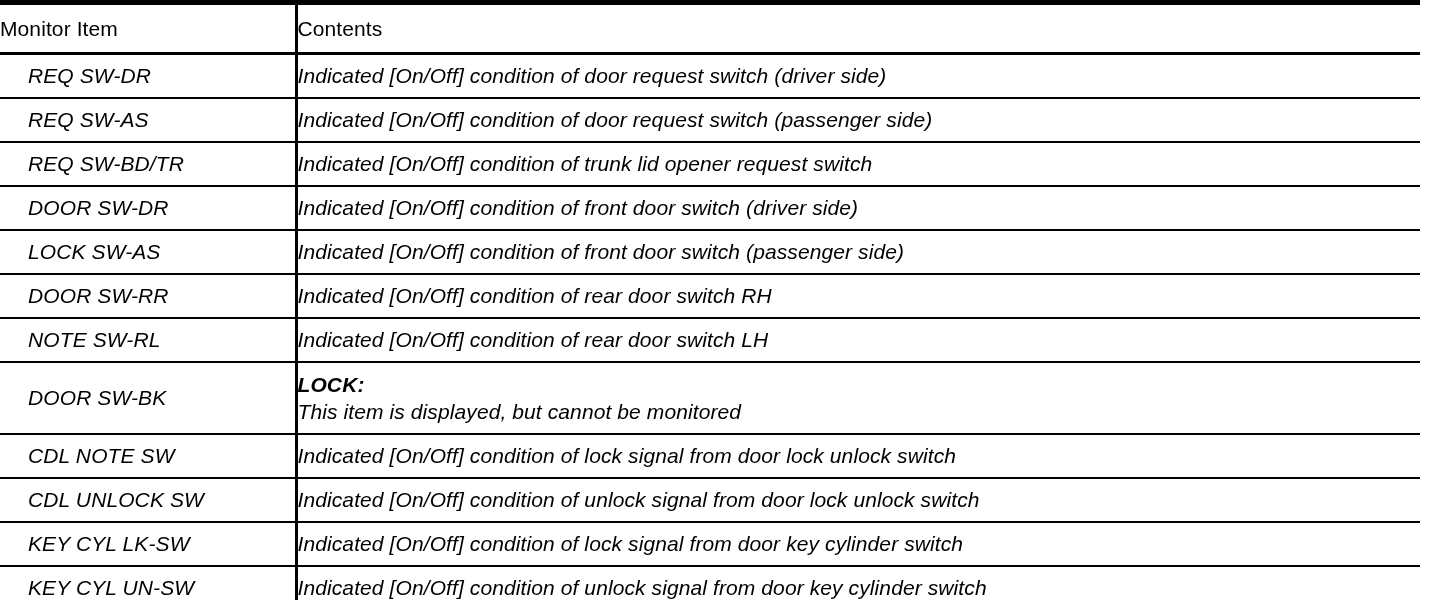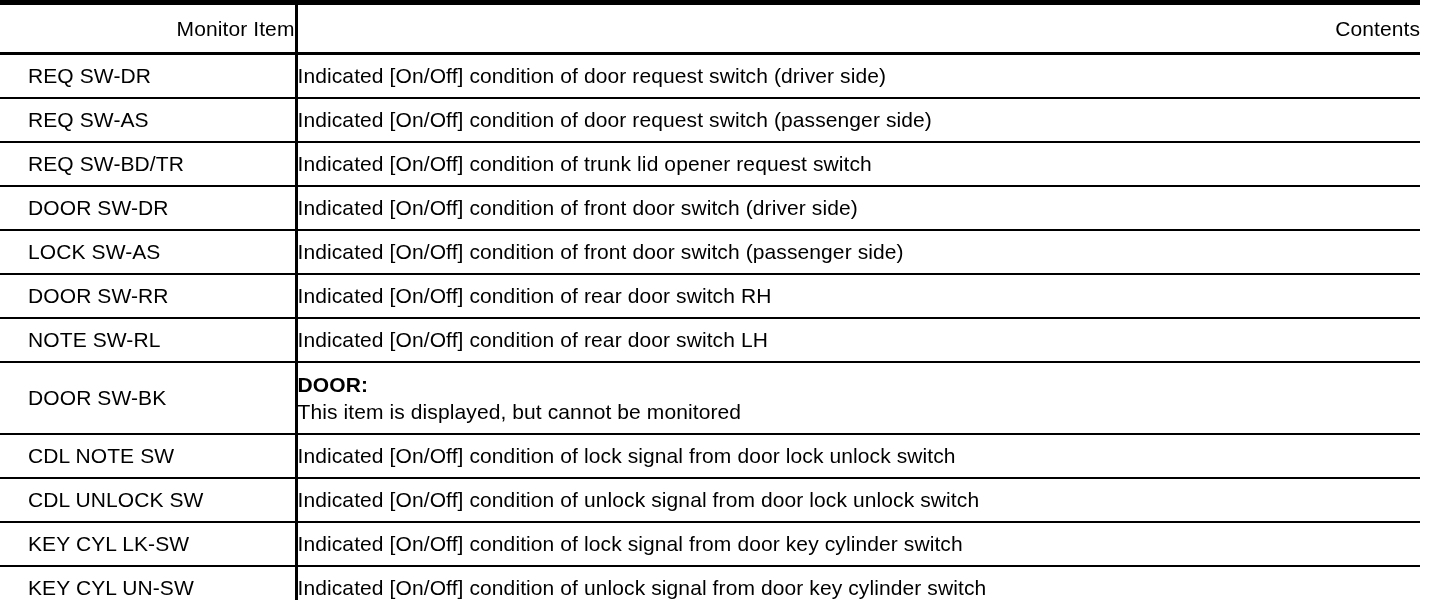--- a/index.html
+++ b/index.html
@@ -34,21 +34,21 @@
   table.monitor-table col.col-contents { width: 1124px; }
 
   
   table.monitor-table thead tr th {
     border-top: 5px solid #000;
     border-bottom: 3px solid #000;
     height: 47px;
     padding: 0;
     font-weight: normal;
     font-size: 21px;
-    text-align: right;
+    text-align: left;
     vertical-align: middle;
     letter-spacing: 0.1px;
   }
 
   table.monitor-table thead th.th-item {
     border-right: 3px solid #000;
   }
 
   table.monitor-table tbody td {
     border-bottom: 2px solid #000;
@@ -62,20 +62,21 @@
     border-right: 3px solid #000;
     padding-left: 28px;
     white-space: nowrap;
   }
 
   table.monitor-table tbody td.cell-contents {
   }
 
   table.monitor-table tbody tr.data-row td {
     height: 42px;
+    font-style: italic;
   }
 
   table.monitor-table tbody tr.note-row td {
     height: 70px;
   }
 
   table.monitor-table tbody tr.last-row td {
     border-bottom: 5px solid #000;
   }
 
@@ -131,21 +132,21 @@
           <td class="cell-item">DOOR SW-RR</td>
           <td class="cell-contents">Indicated [On/Off] condition of rear door switch RH</td>
         </tr>
         <tr class="data-row">
           <td class="cell-item">NOTE SW-RL</td>
           <td class="cell-contents">Indicated [On/Off] condition of rear door switch LH</td>
         </tr>
         <tr class="data-row note-row">
           <td class="cell-item">DOOR SW-BK</td>
           <td class="cell-contents">
-            <span class="note-title">DOOR:</span>
+            <span class="note-title">LOCK:</span>
             <span class="note-body">This item is displayed, but cannot be monitored</span>
           </td>
         </tr>
         <tr class="data-row">
           <td class="cell-item">CDL NOTE SW</td>
           <td class="cell-contents">Indicated [On/Off] condition of lock signal from door lock unlock switch</td>
         </tr>
         <tr class="data-row">
           <td class="cell-item">CDL UNLOCK SW</td>
           <td class="cell-contents">Indicated [On/Off] condition of unlock signal from door lock unlock switch</td>

